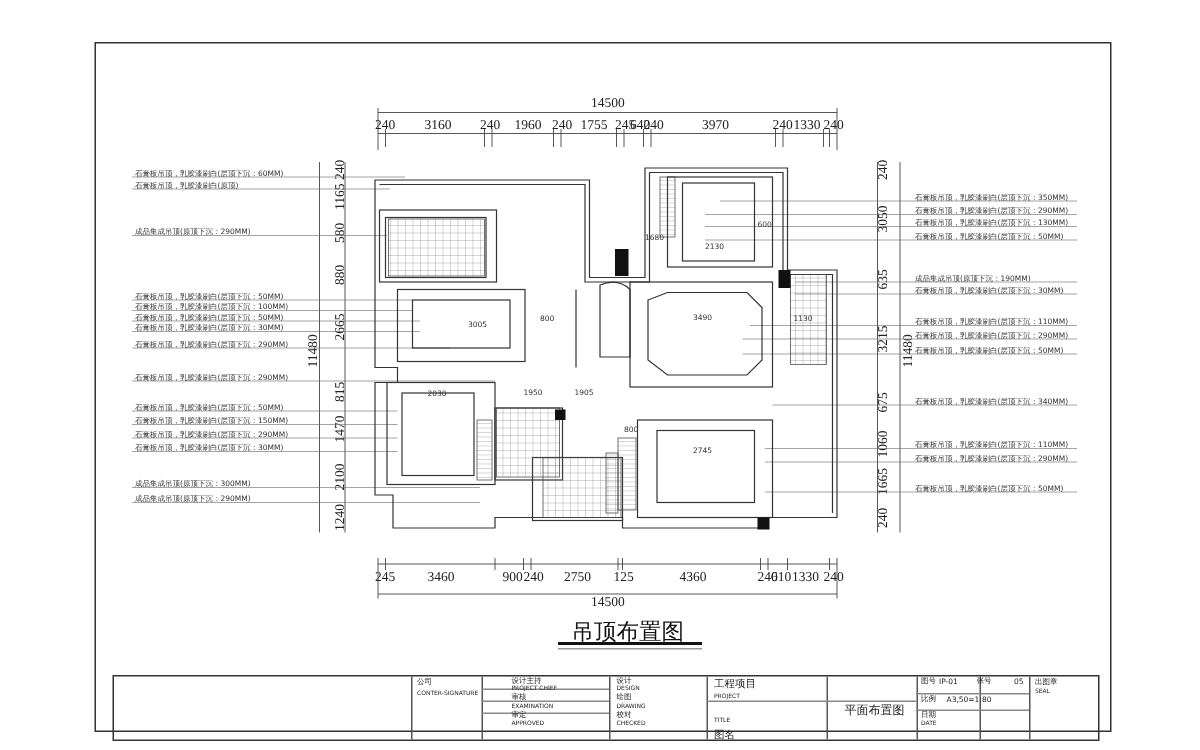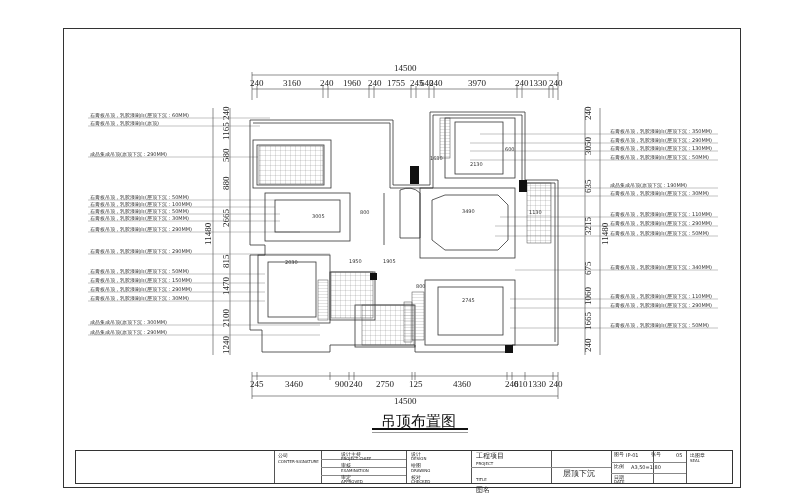--- a/index.html
+++ b/index.html
@@ -4,21 +4,21 @@
 <style>
   html,body{margin:0;padding:0;background:#fff;}
   body{width:800px;height:500px;position:relative;overflow:hidden;font-family:"DejaVu Serif",serif;color:#222;}
   .frame{position:absolute;left:63px;top:28px;width:678px;height:460px;border:1px solid #333;box-sizing:border-box;}
   svg{position:absolute;left:0;top:0;}
   .dim{font-family:"Liberation Serif",serif;font-size:9px;fill:#222;}
   .note{font-family:"DejaVu Sans",sans-serif;font-size:5px;fill:#333;}
   .title{position:absolute;left:381px;top:412px;font-family:"DejaVu Sans",sans-serif;font-size:15px;color:#111;}
   .title-line{position:absolute;left:372px;top:428px;width:96px;height:2px;background:#111;}
   .title-line2{position:absolute;left:372px;top:432px;width:96px;height:1px;background:#999;}
-  .tb{position:absolute;left:75px;top:450px;width:658px;height:34px;border:1px solid #333;box-sizing:border-box;font-family:"DejaVu Sans",sans-serif;}
+  .tb{position:absolute;left:75px;top:450px;width:658px;height:44px;border:1px solid #333;box-sizing:border-box;font-family:"DejaVu Sans",sans-serif;}
   .tb .cell{position:absolute;font-size:5px;line-height:6px;color:#222;}
   .tb .big{font-size:7px;}
   .tb .vline{position:absolute;top:0;bottom:0;width:0;border-left:1px solid #555;}
   .tb .hline{position:absolute;height:0;border-top:1px solid #888;}
 </style>
 </head>
 <body>
 
 <div class="frame"></div>
 
@@ -295,21 +295,21 @@
   <div class="cell" style="left:335px;top:5px;font-size:4px;">DESIGN</div>
   <div class="cell" style="left:335px;top:11px;">绘图</div>
   <div class="cell" style="left:335px;top:17px;font-size:4px;">DRAWING</div>
   <div class="cell" style="left:335px;top:23px;">校对</div>
   <div class="cell" style="left:335px;top:28px;font-size:4px;">CHECKED</div>
 
   <div class="cell big" style="left:400px;top:2px;">工程项目</div>
   <div class="cell" style="left:400px;top:10px;font-size:4px;">PROJECT</div>
   <div class="cell big" style="left:400px;top:36px;">图名</div>
   <div class="cell" style="left:400px;top:26px;font-size:4px;">TITLE</div>
-  <div class="cell big" style="left:487px;top:20px;font-size:8px;">层顶下沉</div>
+  <div class="cell big" style="left:487px;top:20px;font-size:8px;">平面布置图</div>
 
   <div class="cell" style="left:538px;top:0px;">图号</div>
   <div class="cell" style="left:550px;top:1px;">IP-01</div>
   <div class="cell" style="left:575px;top:0px;">张号</div>
   <div class="cell" style="left:600px;top:1px;">05</div>
   <div class="cell" style="left:538px;top:12px;">比例</div>
   <div class="cell" style="left:555px;top:13px;">A3,50=1:80</div>
   <div class="cell" style="left:538px;top:23px;">日期</div>
   <div class="cell" style="left:538px;top:28px;font-size:4px;">DATE</div>
 

